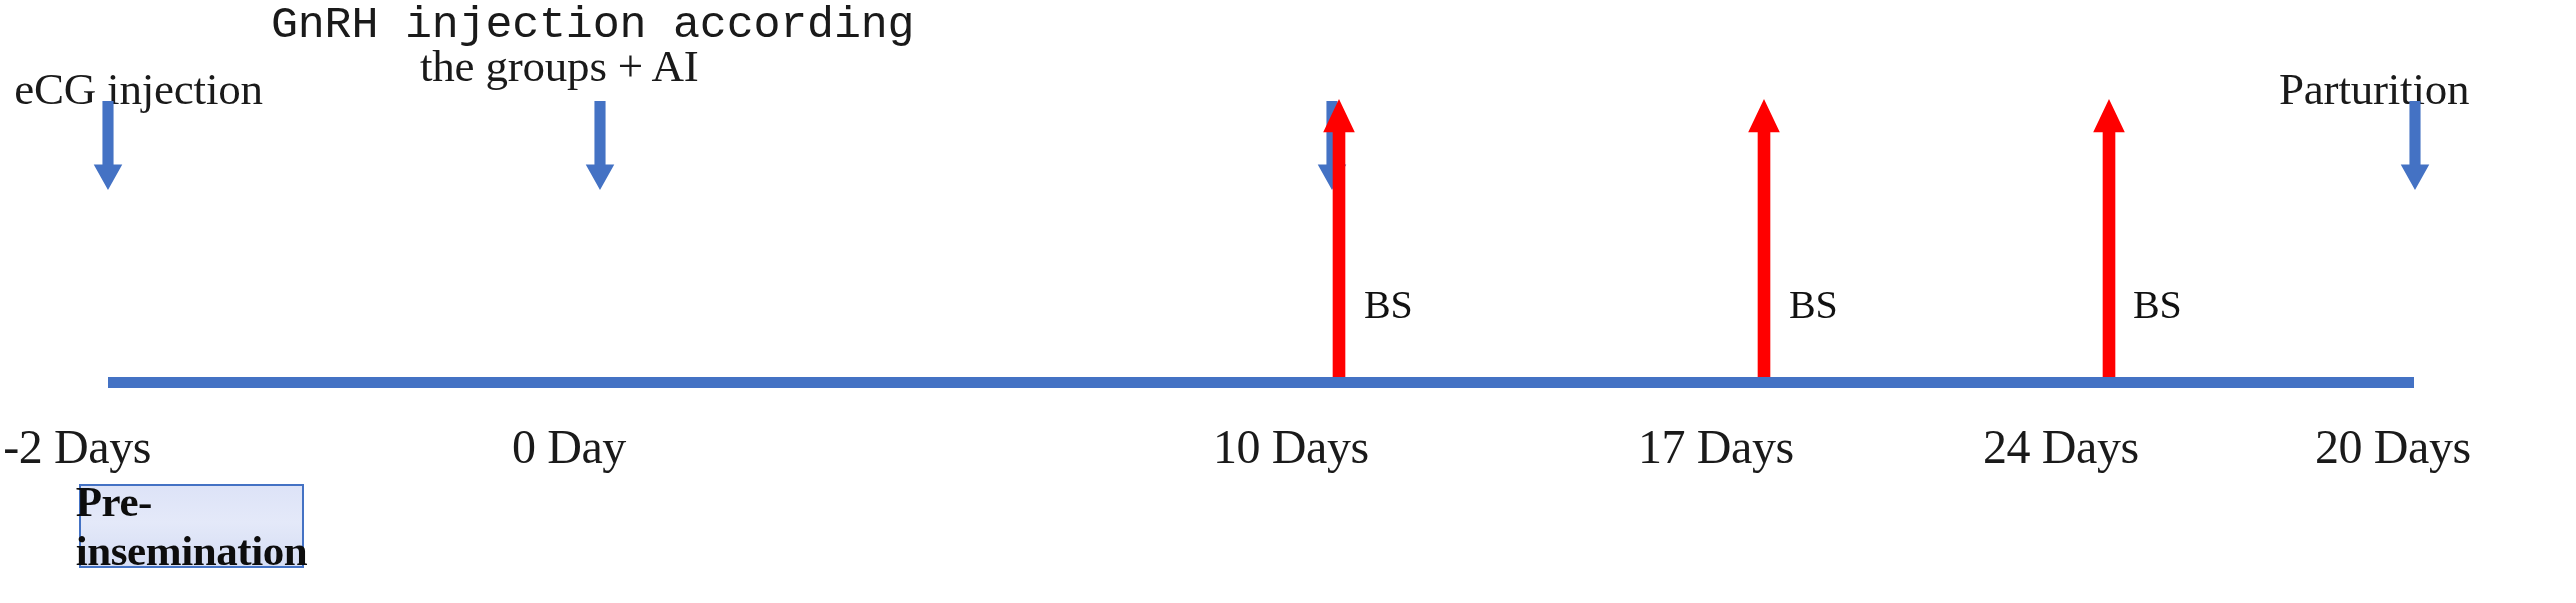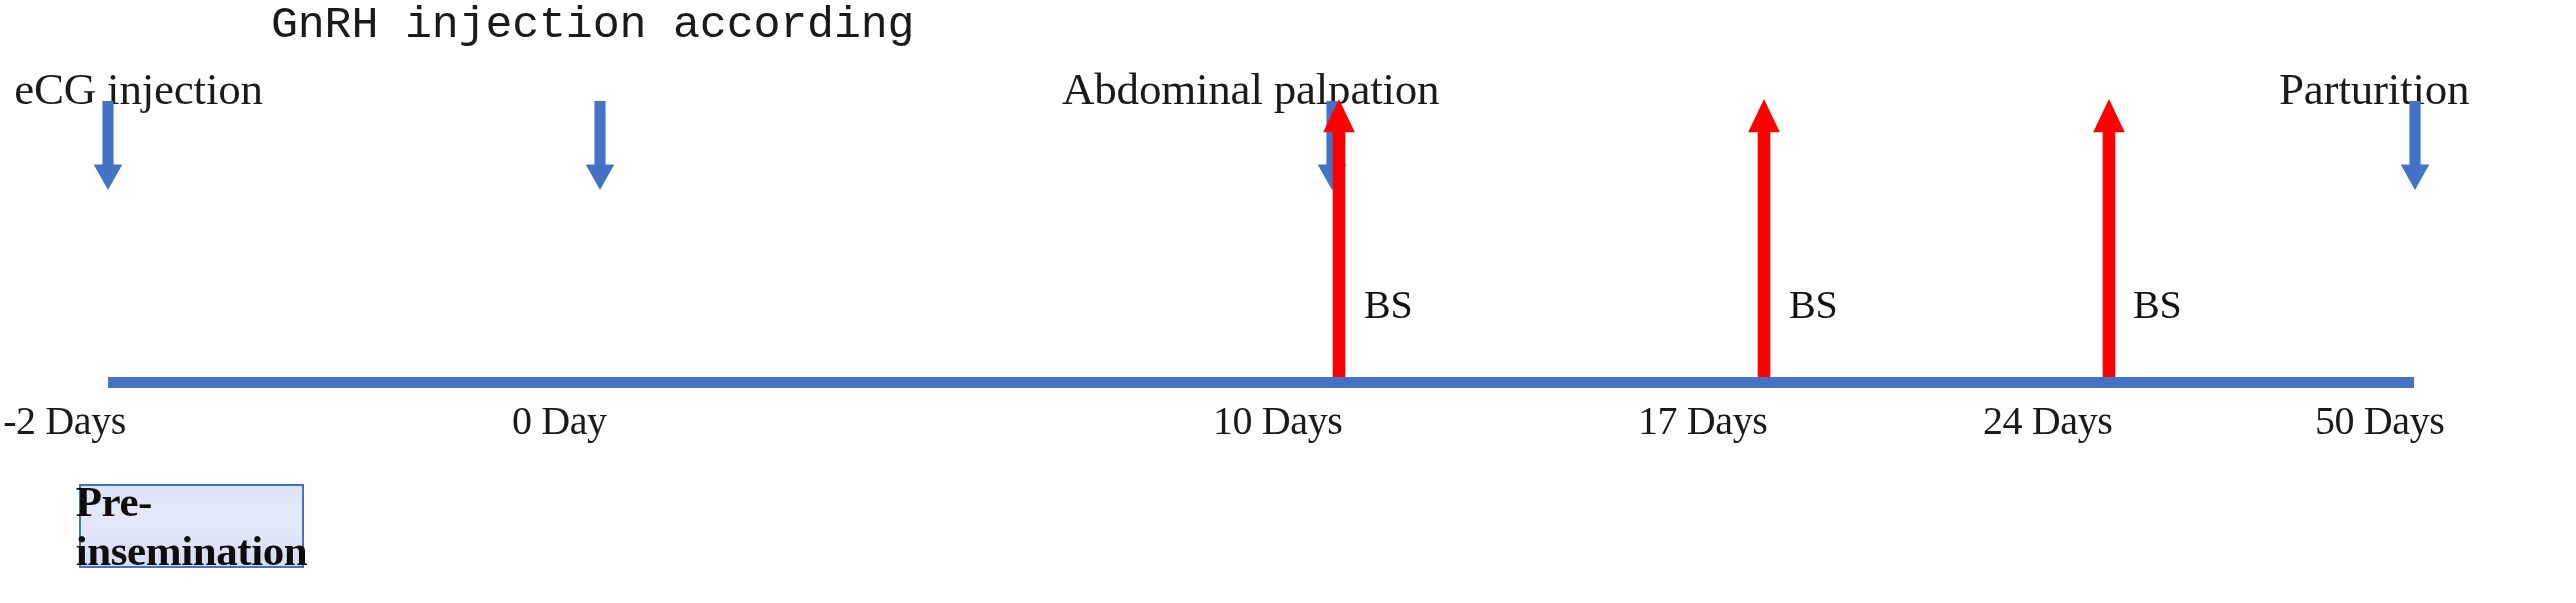--- a/index.html
+++ b/index.html
@@ -6,21 +6,21 @@
   body{width:2576px;height:604px;font-family:"Liberation Serif",serif;overflow:hidden;}
   #stage{position:relative;width:2576px;height:604px;background:#ffffff;}
 
   .txt{position:absolute;white-space:nowrap;color:#1a1a1a;font-family:"Liberation Serif",serif;}
 
   
   .caption{font-size:45px;line-height:1.05;letter-spacing:-0.2px;}
   .caption.two-line{text-align:center;}
 
   
-  .daylabel{font-size:40px;letter-spacing:-0.4px;}
+  .daylabel{font-size:48px;letter-spacing:-0.4px;margin-top:22px;}
 
   
   .bslabel{font-size:40px;letter-spacing:-0.2px;color:#111;}
 
   
   #axis{position:absolute;left:108px;top:377px;width:2306px;height:11px;
         background:#4472C4;}
 
   
   .arrow{position:absolute;}
@@ -40,22 +40,22 @@
 </style>
 </head>
 <body>
 
 <div id="stage">
 
   <div class="txt caption" style="left:14.2px;top:66px;text-align:center;">eCG injection</div>
 
   <div class="txt caption two-line" style="left:271px;top:1.6px;font-family:Liberation Mono, monospace;">GnRH injection according</div>
 
+  <div class="txt caption two-line" style="left:420px;top:43px;">the groups + AI</div>
 
-  <div class="txt caption" style="left:1062px;top:66px;">Abdominal palpation</div>
 
   <div class="txt caption" style="left:2279px;top:66px;">Parturition</div>
 
   <div class="arrow" style="left:85px;top:101px;">
     <svg width="46" height="89" viewBox="0 0 58 112">
       <path d="M22 0 h14 v80 h11 L29 112 L11 80 h11 Z" fill="#4472C4"></path>
     </svg>
   </div>
 
   <div class="arrow" style="left:577px;top:101px;">
@@ -105,21 +105,21 @@
   <div class="txt daylabel" style="left:3.2px;top:397px;">-2 Days</div>
 
   <div class="txt daylabel" style="left:512px;top:397px;">0 Day</div>
 
   <div class="txt daylabel" style="left:1213px;top:397px;">10 Days</div>
 
   <div class="txt daylabel" style="left:1638px;top:397px;">17 Days</div>
 
   <div class="txt daylabel" style="left:1983px;top:397px;">24 Days</div>
 
-  <div class="txt daylabel" style="left:2315px;top:397px;">50 Days</div>
+  <div class="txt daylabel" style="left:2315px;top:397px;">20 Days</div>
 
   <div id="phasebar">
     <div class="phase phase-pre">
       <span>Pre-insemination</span>
     </div>
   </div>
 
 </div>
 
 

